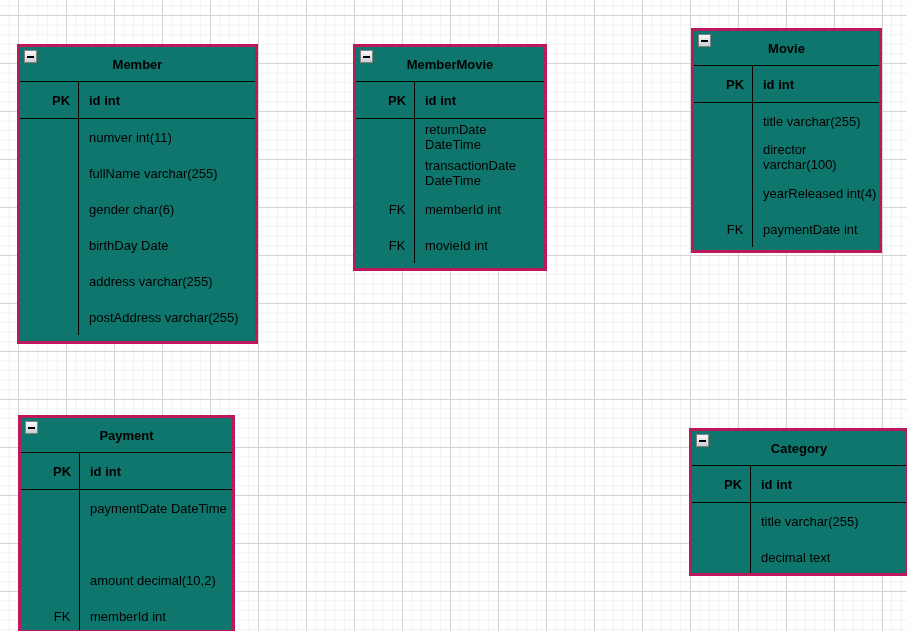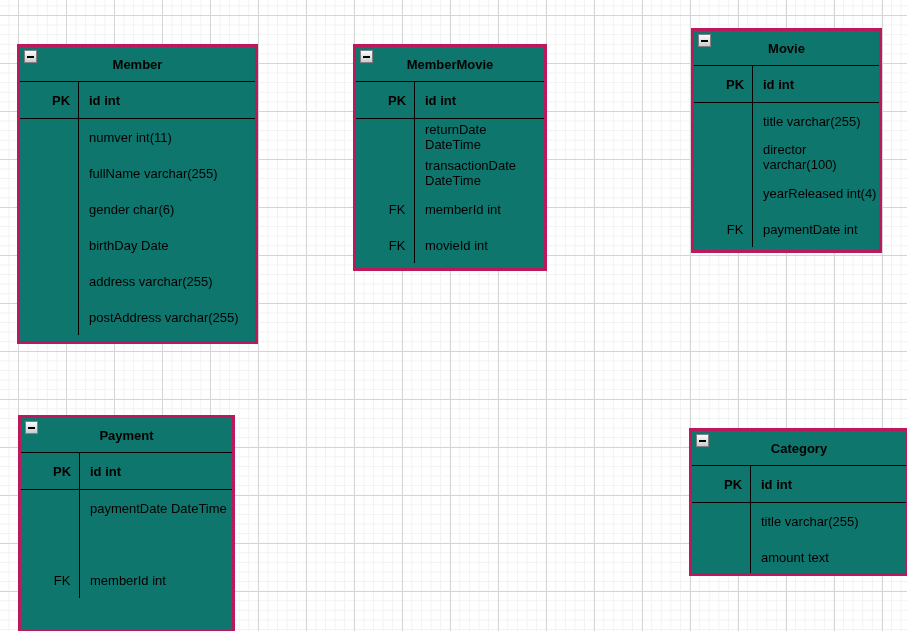--- a/index.html
+++ b/index.html
@@ -226,20 +226,24 @@
         <span class="field-cell">id int</span>
       </div>
       <div class="row">
         <span class="key-cell"></span>
         <span class="field-cell">paymentDate DateTime</span>
       </div>
       <div class="row">
         <span class="key-cell"></span>
       </div>
       <div class="row">
+        <span class="key-cell"></span>
+        <span class="field-cell">amount decimal(10,2)</span>
+      </div>
+      <div class="row">
         <span class="key-cell">FK</span>
         <span class="field-cell">memberId int</span>
       </div>
       <div class="filler"></div>
     </div>
 </div>
 
 <div class="entity" id="entity-category">
   <div class="entity-header">
     <span class="collapse-btn">
@@ -251,17 +255,17 @@
       <div class="row pk-row">
         <span class="key-cell">PK</span>
         <span class="field-cell">id int</span>
       </div>
       <div class="row">
         <span class="key-cell"></span>
         <span class="field-cell">title varchar(255)</span>
       </div>
       <div class="row">
         <span class="key-cell"></span>
-        <span class="field-cell">amount text</span>
+        <span class="field-cell">decimal text</span>
       </div>
       <div class="filler"></div>
     </div>
 </div>
 
 </body></html>

